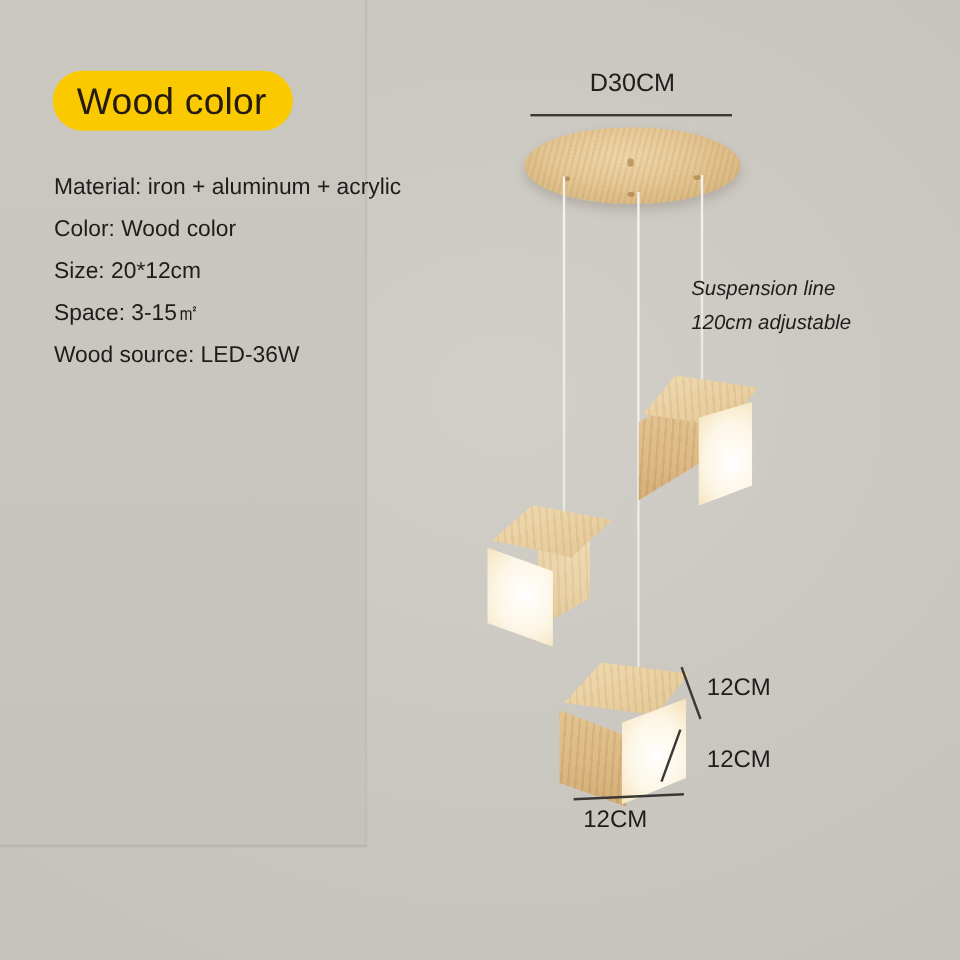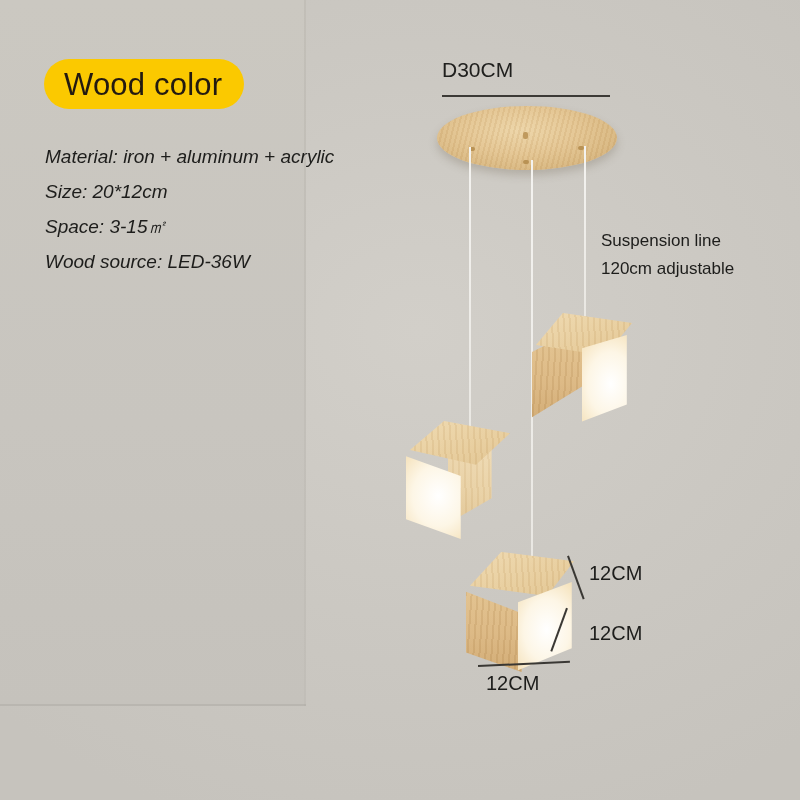--- a/index.html
+++ b/index.html
@@ -69,36 +69,35 @@
     letter-spacing: 0.2px;
     white-space: nowrap;
   }
 
   
   .spec-list {
     position: absolute;
     left: 45px;
     top: 139px;
     width: 360px;
-    font-style: italic;
   }
   .spec-line {
     font-size: 19px;
     color: #1d1d1b;
     line-height: 35px;
     white-space: nowrap;
   }
 
   
   .d30-label {
     position: absolute;
     left: 442px;
     top: 58px;
     width: 170px;
-    text-align: left;
+    text-align: center;
     font-size: 21px;
     color: #20201e;
     white-space: nowrap;
   }
   .d30-rule {
     position: absolute;
     left: 442px;
     top: 95px;
     width: 168px;
     height: 2px;
@@ -243,23 +242,24 @@
   }
   .cube-c .f-right {
     width: 64px; height: 92px; left: 52px; top: 30px;
     clip-path: polygon(0% 22%, 84% 0%, 84% 72%, 0% 96%);
     border-radius: 3px;
   }
 
   
   .ann-suspension {
     position: absolute;
-    left: 601px;
+    left: 576px;
     top: 227px;
     width: 170px;
+    font-style: italic;
   }
   .ann-suspension .ann-row {
     font-size: 17px;
     color: #1d1d1b;
     line-height: 28px;
     white-space: nowrap;
   }
 
   .dim-label {
     position: absolute;
@@ -305,20 +305,21 @@
   <div class="wall-panel"></div>
   <div class="wall-panel-edge"></div>
   <div class="wall-panel-bottom"></div>
 
   <div class="badge">
     <span class="badge-text">Wood color</span>
   </div>
 
   <div class="spec-list">
     <div class="spec-line">Material: iron + aluminum + acrylic</div>
+    <div class="spec-line">Color: Wood color</div>
     <div class="spec-line">Size: 20*12cm</div>
     <div class="spec-line">Space: 3-15㎡</div>
     <div class="spec-line">Wood source: LED-36W</div>
   </div>
 
   <div class="d30-label">D30CM</div>
   <div class="d30-rule"></div>
 
   <div class="plate">
     <div class="plate-rim"></div>

